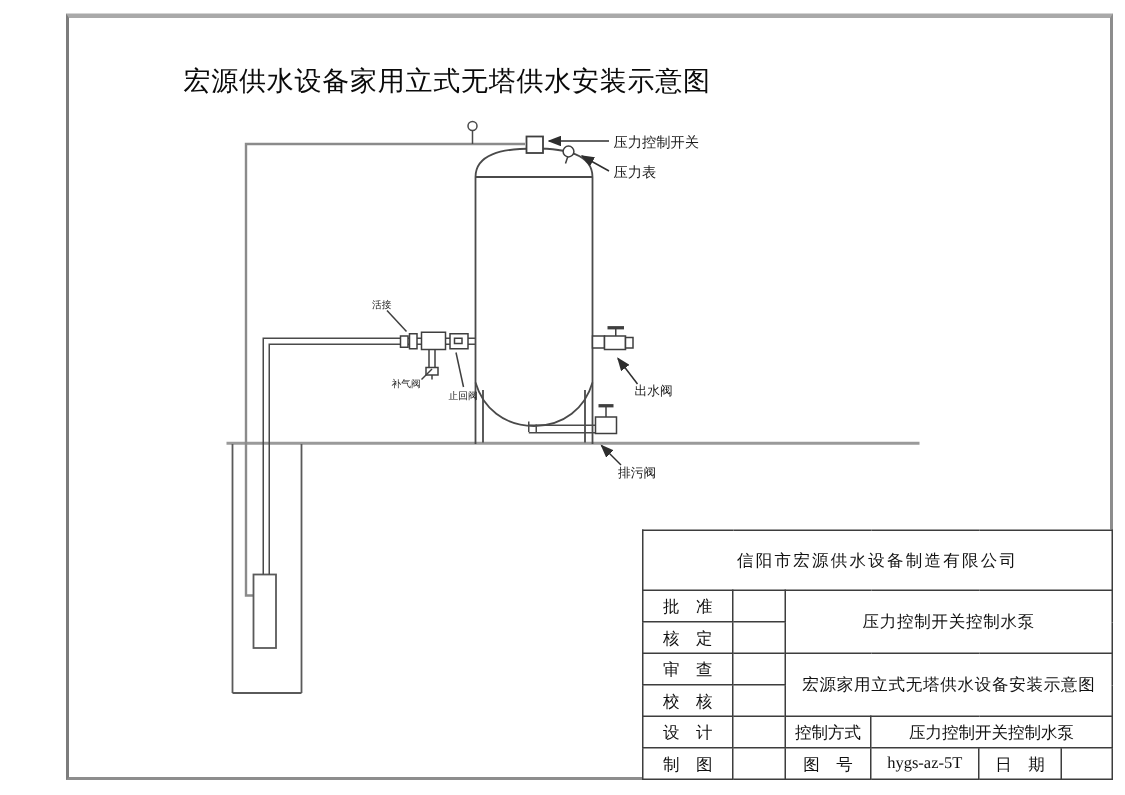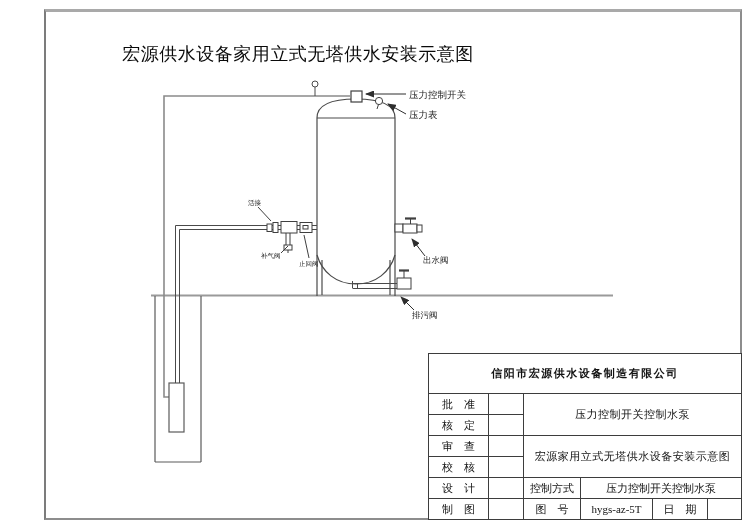--- a/index.html
+++ b/index.html
@@ -11,21 +11,21 @@
   .title{position:absolute;left:118px;top:42px;width:360px;text-align:center;
          font-size:18px;color:#0a0a0a;letter-spacing:.5px;white-space:nowrap;z-index:3;}
   .watermark{position:absolute;left:159px;top:200px;font-size:55px;color:#dadada;
          letter-spacing:1px;white-space:nowrap;z-index:1;}
   .diagram{position:absolute;left:0;top:0;z-index:2;}
   .diagram text{font-family:"Liberation Serif","DejaVu Serif",serif;fill:#1c1c1c;}
   table.tblock{position:absolute;left:428px;top:353px;width:313px;height:166px;z-index:4;
          border-collapse:collapse;table-layout:fixed;background:#fff;}
   table.tblock td{border:1px solid #3d3d3d;padding:0;text-align:center;vertical-align:middle;
          font-size:11px;color:#111;white-space:nowrap;overflow:hidden;}
-  td.company{height:39px;font-size:15px;font-weight:bold;letter-spacing:1.5px;}
+  td.company{height:39px;font-size:15px;font-weight:normal;letter-spacing:1.5px;}
   td.rowlab{height:20px;font-size:12px;}
   td.desc{letter-spacing:.5px;}
   td.small{font-size:11px;}
 </style>
 </head>
 <body>
 
 <div class="page">
   <div class="frame"></div>
 

